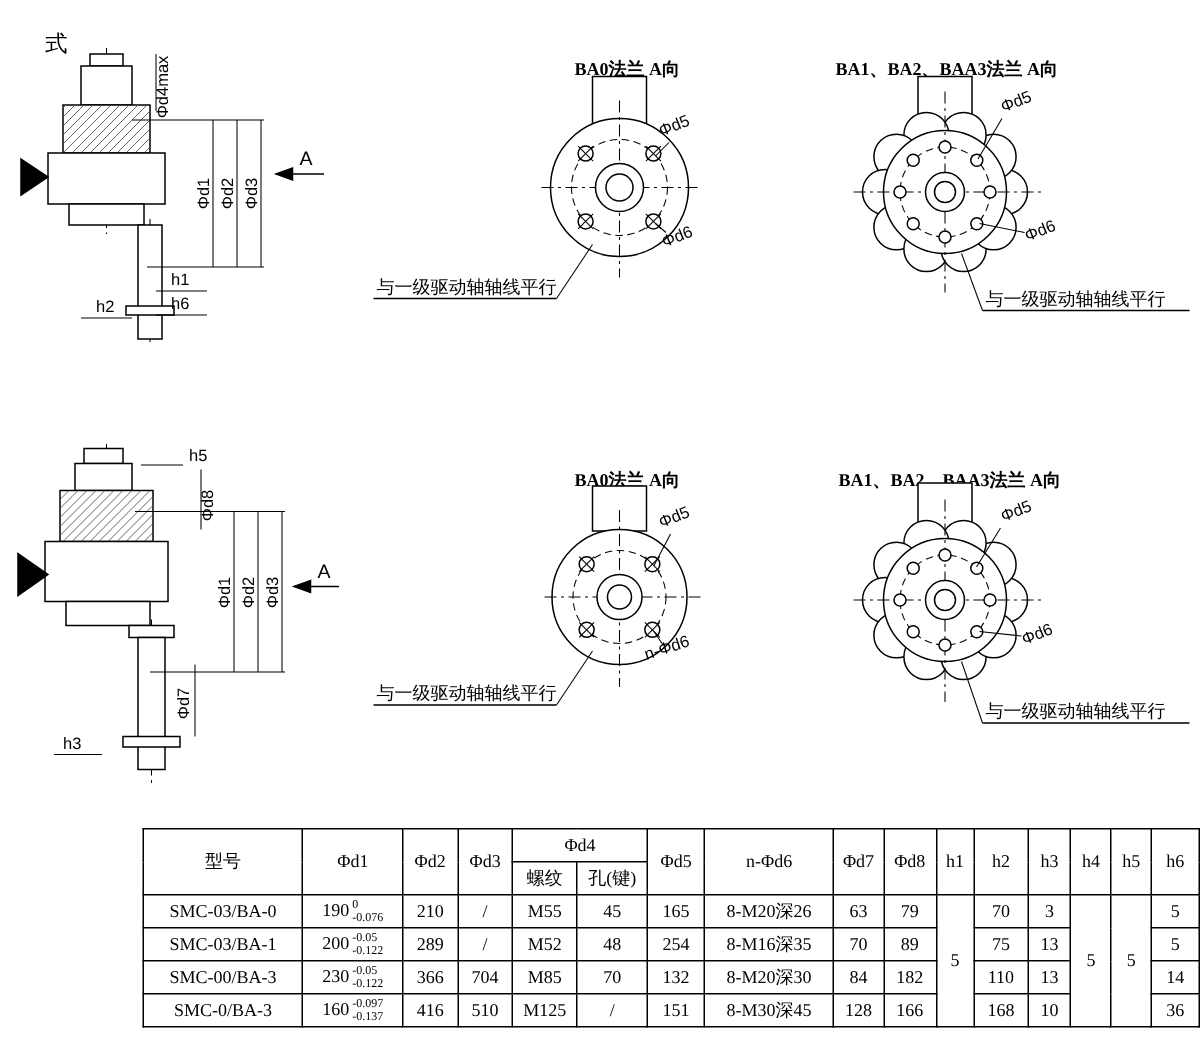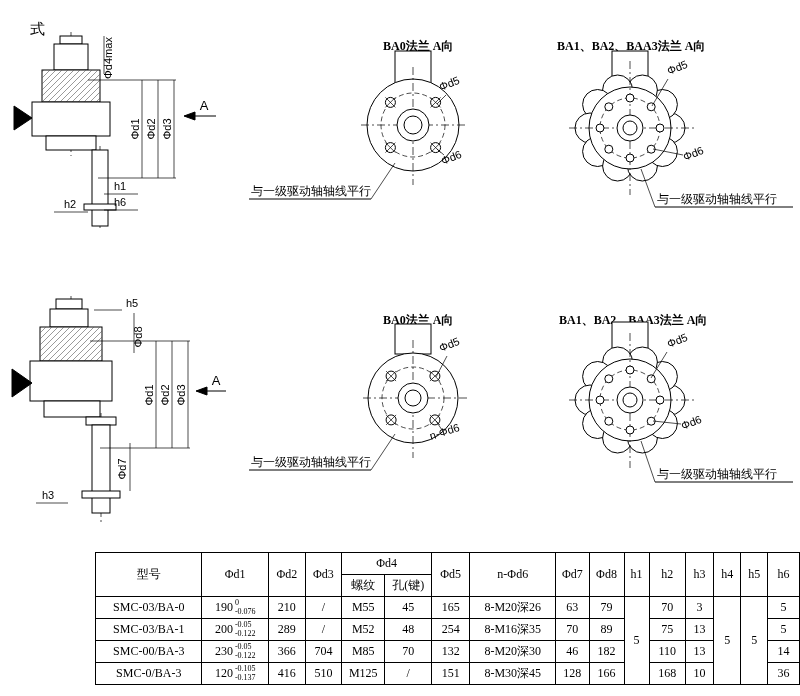--- a/index.html
+++ b/index.html
@@ -389,30 +389,30 @@
         <td><span>230</span><span class="tol">
               <span>-0.05</span>
               <span>-0.122</span>
             </span></td>
         <td>366</td>
         <td>704</td>
         <td>M85</td>
         <td>70</td>
         <td>132</td>
         <td>8-M20深30</td>
-        <td>46</td>
+        <td>84</td>
         <td>182</td>
         <td>110</td>
         <td>13</td>
         <td>14</td>
       </tr>
       <tr>
         <td>SMC-0/BA-3</td>
-        <td><span>120</span><span class="tol">
-              <span>-0.105</span>
+        <td><span>160</span><span class="tol">
+              <span>-0.097</span>
               <span>-0.137</span>
             </span></td>
         <td>416</td>
         <td>510</td>
         <td>M125</td>
         <td>/</td>
         <td>151</td>
         <td>8-M30深45</td>
         <td>128</td>
         <td>166</td>

